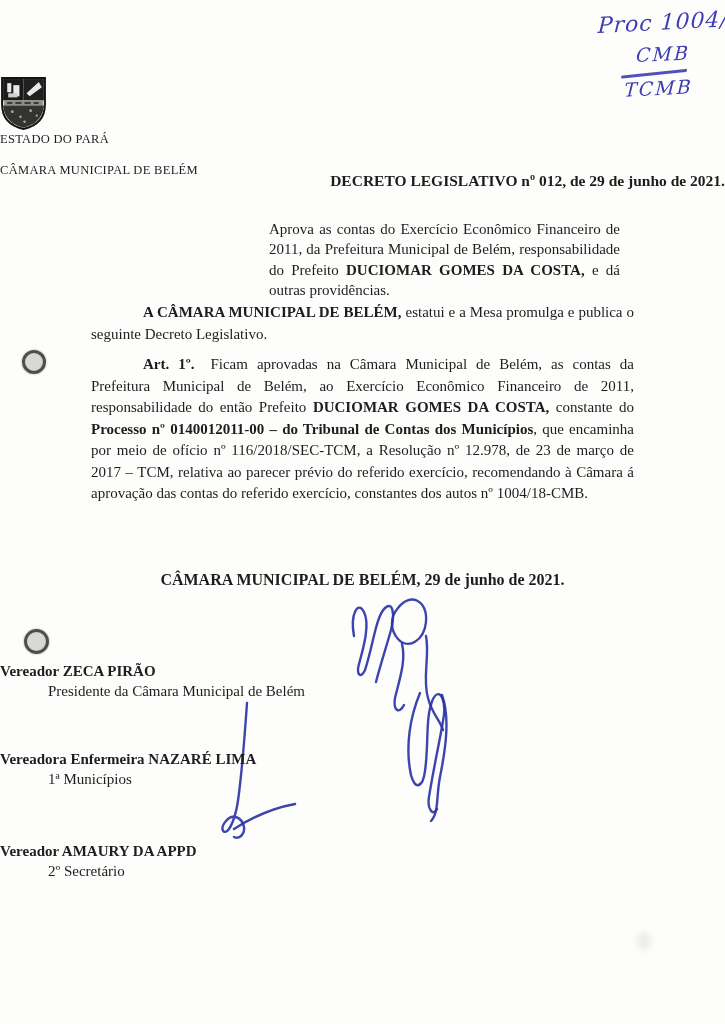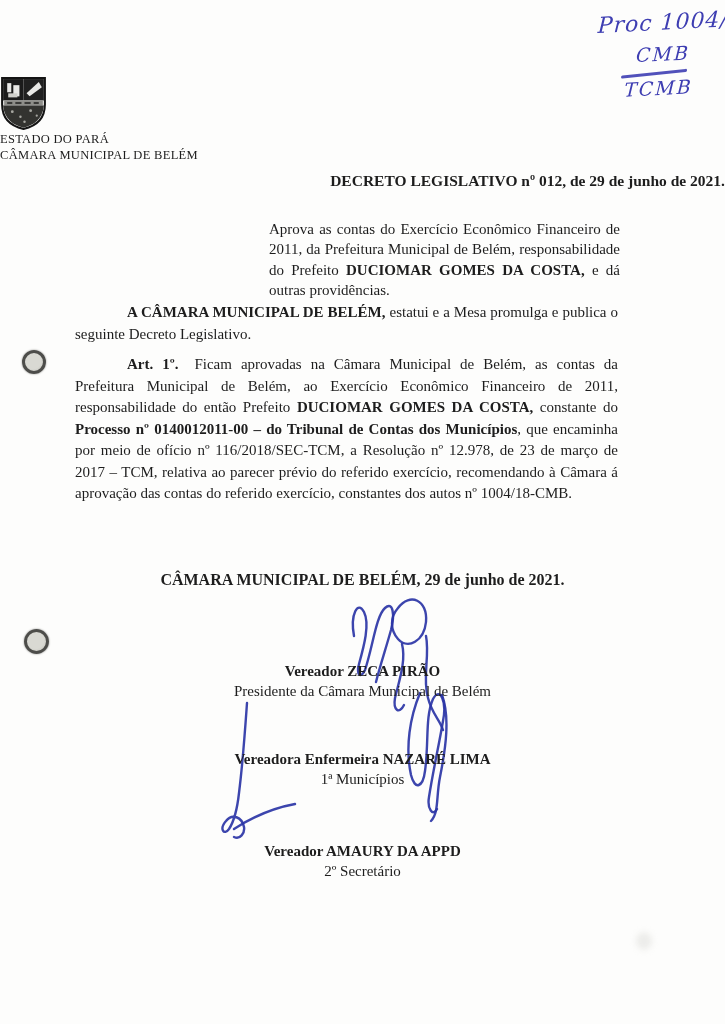--- a/index.html
+++ b/index.html
@@ -45,50 +45,50 @@
   .hole1 { left: 22px; top: 350px; width: 18px; height: 18px; }
   .hole2 { left: 24px; top: 629px; width: 19px; height: 19px; }
 
   
   .header {
     position: absolute; top: 76px; left: 0; width: 100%;
     display: flex; flex-direction: column; align-items: flex-start;
   }
   .emblem { width: 47px; height: 55px; }
   .header-state { font-size: 12.5px; letter-spacing: .3px; margin-top: 1px; }
-  .header-institution { font-size: 12.5px; letter-spacing: .3px; margin-top: 1px; }
+  .header-institution { font-size: 12.5px; letter-spacing: .3px; margin-top: 16px; }
 
   
   .doc-title {
     position: absolute; top: 172px; left: 0; width: 100%;
     text-align: right; font-weight: bold; font-size: 15.5px;
   }
   .ementa {
     position: absolute; top: 207px; left: 257px; width: 351px;
     margin: 12px; font-size: 15px; line-height: 20.3px; text-align: justify;
   }
   .para {
-    position: absolute; left: 75px; width: 543px; margin: 0;
+    position: absolute; left: 91px; width: 543px; margin: 0;
     font-size: 15px; line-height: 21.5px; text-align: justify;
     text-indent: 52px;
   }
   .p1   { top: 302px; }
   .art1 { top: 354px; }
   .art2 { top: 527px; }
   .art-label { font-weight: bold; margin-right: 16px; }
   b, .bold { font-weight: bold; }
   .dateline {
     position: absolute; top: 571px; left: 0; width: 100%;
     text-align: center; font-weight: bold; font-size: 16px;
   }
 
   
-  .sig-block { position: absolute; left: 0; width: 100%; text-align: center; line-height: 19.5px; }
+  .sig-block { position: absolute; left: 0; width: 100%; line-height: 19.5px; }
   .sig-name { font-weight: bold; font-size: 15px; }
-  .sig-role { font-size: 15px; }
+  .sig-role { font-size: 15px; padding-left: 48px; }
   .sig1 { top: 662px; }
   .sig2 { top: 750px; }
   .sig3 { top: 842px; }
 
   
   .ink { position: absolute; pointer-events: none; }
   .ink path { fill: none; stroke-width: 2.4; stroke-linecap: round; stroke-linejoin: round; opacity: .92; }
   .ink-sig1 { left: 340px; top: 584px; }
   .ink-sig2 { left: 388px; top: 687px; }
   .ink-sig3 { left: 213px; top: 699px; }

